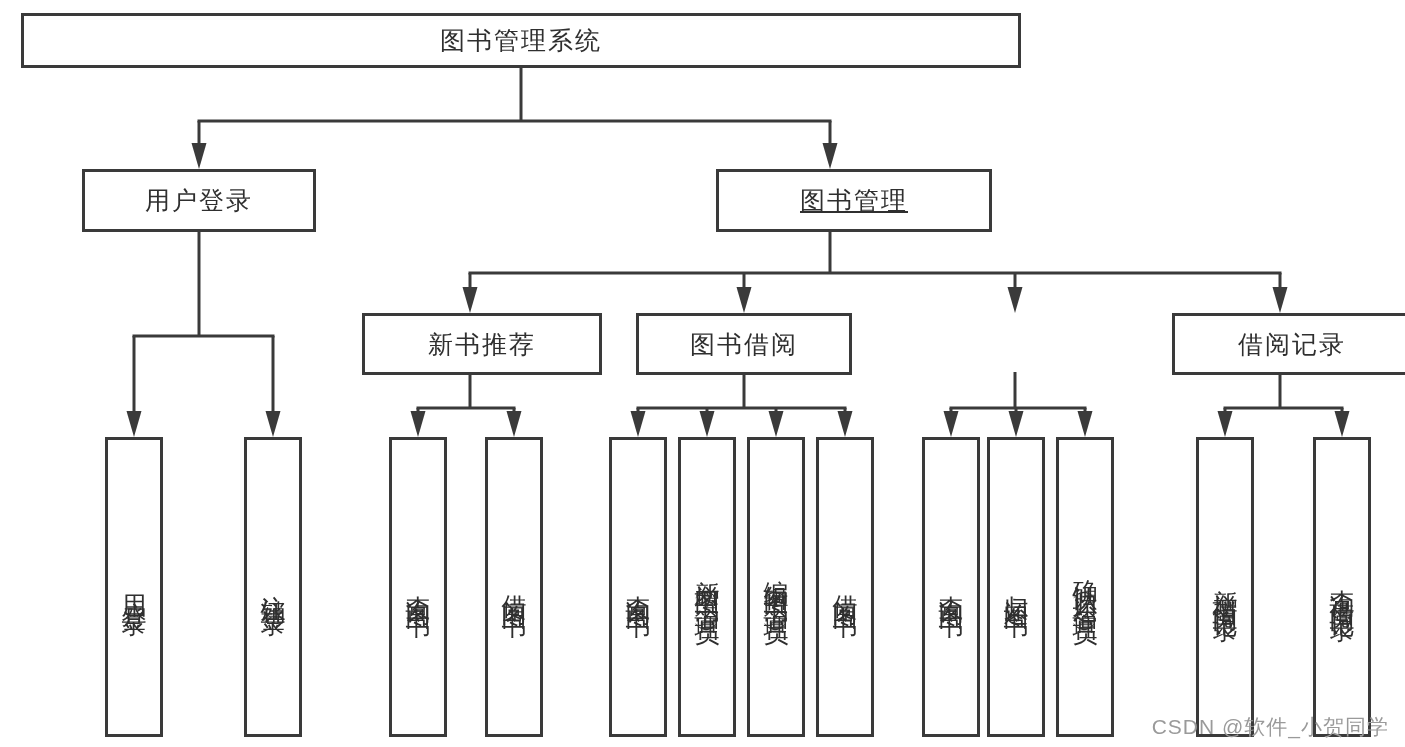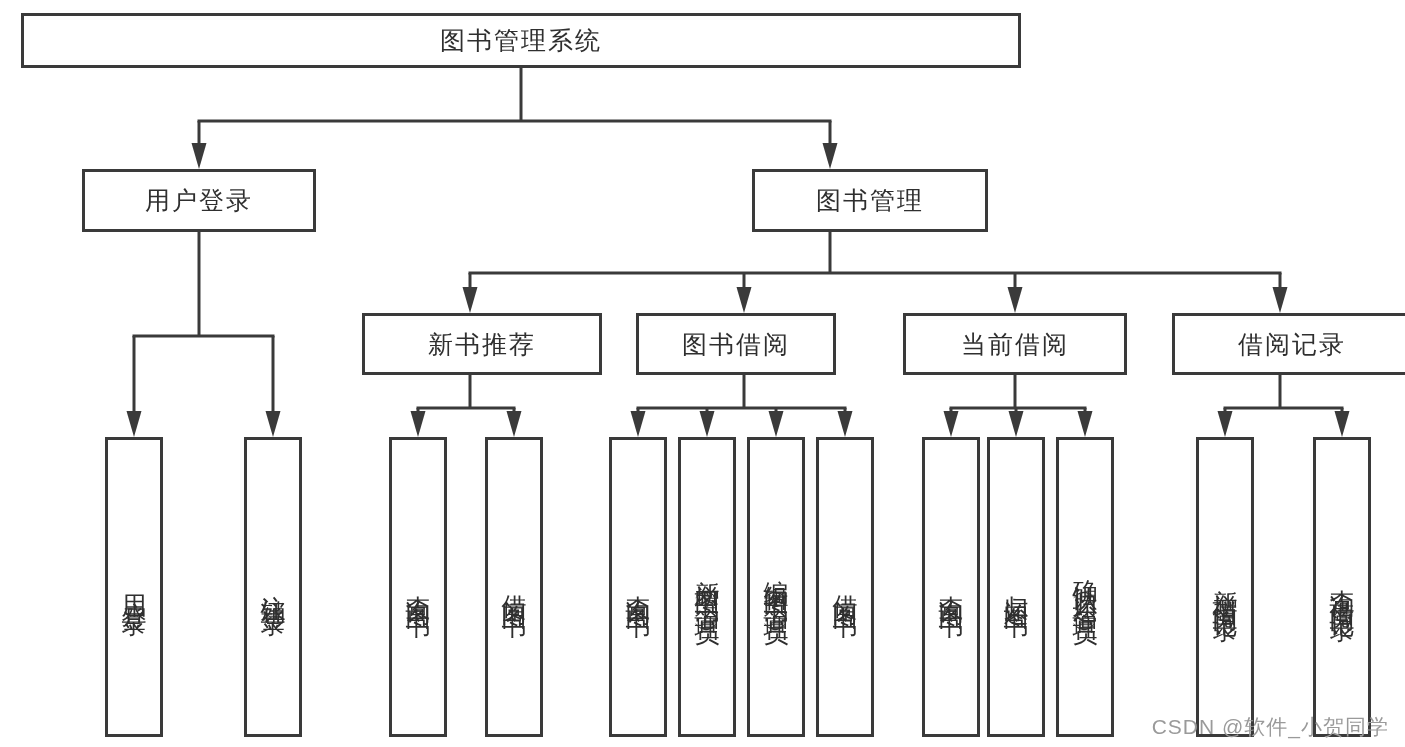--- a/index.html
+++ b/index.html
@@ -126,25 +126,24 @@
       <path d="M1008.5 411 H1023.5 L1016 437 Z"></path>
       <path d="M1077.5 411 H1092.5 L1085 437 Z"></path>
       <path d="M1217.5 411 H1232.5 L1225 437 Z"></path>
       <path d="M1334.5 411 H1349.5 L1342 437 Z"></path>
     </g>
   </svg>
 
   <div class="box hbox root">图书管理系统</div>
 
   <div class="box hbox lvl2" style="left:82px; width:234px;">用户登录</div>
-  <div class="box hbox lvl2" style="left:752px; width:236px;">图书管理</div>
+  <div class="box hbox lvl2" style="left:716px; width:276px;text-decoration:underline;">图书管理</div>
 
   <div class="box hbox lvl3" style="left:362px; width:240px;">新书推荐</div>
-  <div class="box hbox lvl3" style="left:636px; width:200px;">图书借阅</div>
-  <div class="box hbox lvl3" style="left:903px; width:224px;">当前借阅</div>
+  <div class="box hbox lvl3" style="left:636px; width:216px;">图书借阅</div>
   <div class="box hbox lvl3" style="left:1172px; width:240px;">借阅记录</div>
 
   <div class="box leaf" style="left:105px;">用户登录</div>
   <div class="box leaf" style="left:244px;">注销登录</div>
 
   <div class="box leaf" style="left:389px;">查询图书</div>
   <div class="box leaf" style="left:485px;">借阅图书</div>
 
   <div class="box leaf" style="left:609px;">查询图书</div>
   <div class="box leaf" style="left:678px;">新增图书（管理员）</div>

